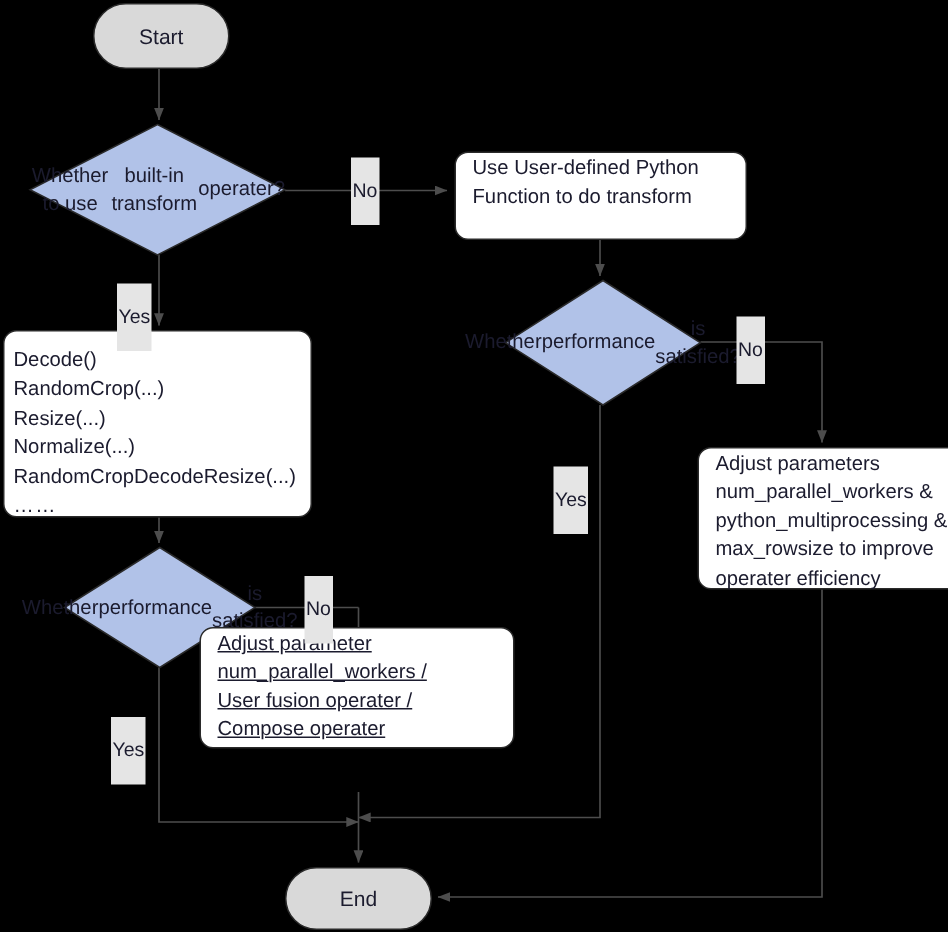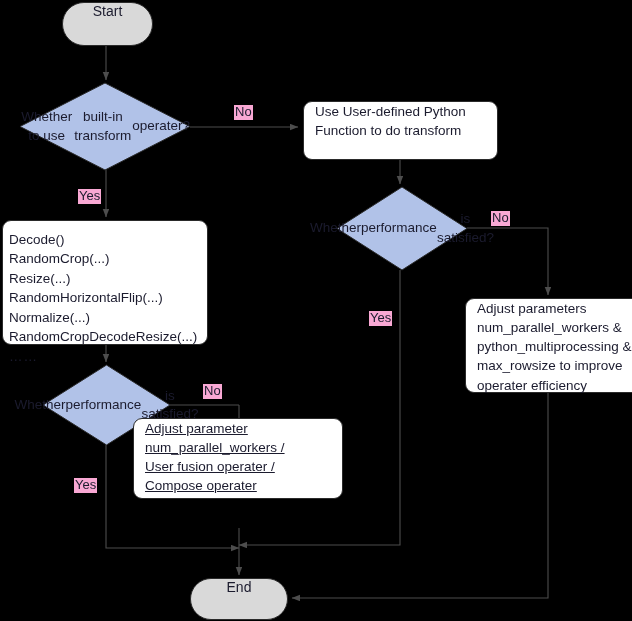--- a/index.html
+++ b/index.html
@@ -6,21 +6,21 @@
   body{width:632px;height:621px;position:relative;overflow:hidden;
        font-family:"Liberation Sans","DejaVu Sans",sans-serif;
        -webkit-font-smoothing:antialiased;}
   #canvas{position:absolute;left:0;top:0;width:632px;height:621px;}
   svg.edges{position:absolute;left:0;top:0;width:632px;height:621px;}
 
   .node{position:absolute;box-sizing:border-box;}
 
   .terminator{
     background:#D9D9D9;border:1px solid #2a2a2a;border-radius:999px;
-    display:flex;justify-content:center;
+    display:flex;align-items:center;justify-content:center;
     color:#1b1b2e;font-size:14px;
   }
 
   .process{
     background:#ffffff;border:1px solid #2a2a2a;border-radius:9px;
     color:#1b1b2e;font-size:13.5px;line-height:1.42;
     display:flex;align-items:flex-start;
   }
   .process .inner{padding:0 11px;width:100%;}
 
@@ -35,22 +35,22 @@
   .decision{display:block;}
   .decision svg{display:block;overflow:visible;}
   .decision .dlabel{
     position:absolute;left:0;top:0;width:100%;height:100%;
     display:flex;flex-direction:row;align-items:center;justify-content:center;
     color:#1b1b2e;font-size:13.5px;line-height:1.34;text-align:center;
     pointer-events:none;
   }
 
   .edgelabel{
-    position:absolute;background:#f9a8d4;color:#1b1b2e;
-    font-size:13px;line-height:1.15;padding:0 1px;white-space:nowrap;
+    position:absolute;background:#e5e5e5;color:#1b1b2e;
+    font-size:13px;line-height:1.15;padding:15px 1px;white-space:nowrap;
   }
 </style>
 </head>
 <body>
 
 <div id="canvas">
 
   <svg class="edges" viewBox="0 0 632 621">
     <defs>
       <marker id="arw" markerWidth="9" markerHeight="9" refX="7.4" refY="3" orient="auto" markerUnits="strokeWidth">
@@ -95,21 +95,20 @@
       <div>Use User-defined Python</div>
       <div>Function to do transform</div>
     </div>
   </div>
 
   <div class="node listbox" style="left:2px;top:220px;width:206px;height:125px;">
     <div class="inner">
       <div class="li">Decode()</div>
       <div class="li">RandomCrop(...)</div>
       <div class="li">Resize(...)</div>
-      <div class="li">RandomHorizontalFlip(...)</div>
       <div class="li">Normalize(...)</div>
       <div class="li">RandomCropDecodeResize(...)</div>
       <div class="li ell">……</div>
     </div>
   </div>
 
   <div class="node decision" style="left:337px;top:187px;width:130px;height:83px;">
     <svg width="130" height="83" viewBox="0 0 130 83">
       <polygon points="65,0 130,41.5 65,83 0,41.5" fill="#B1C2E8" stroke="#2a2a2a" stroke-width="1"></polygon>
     </svg>

